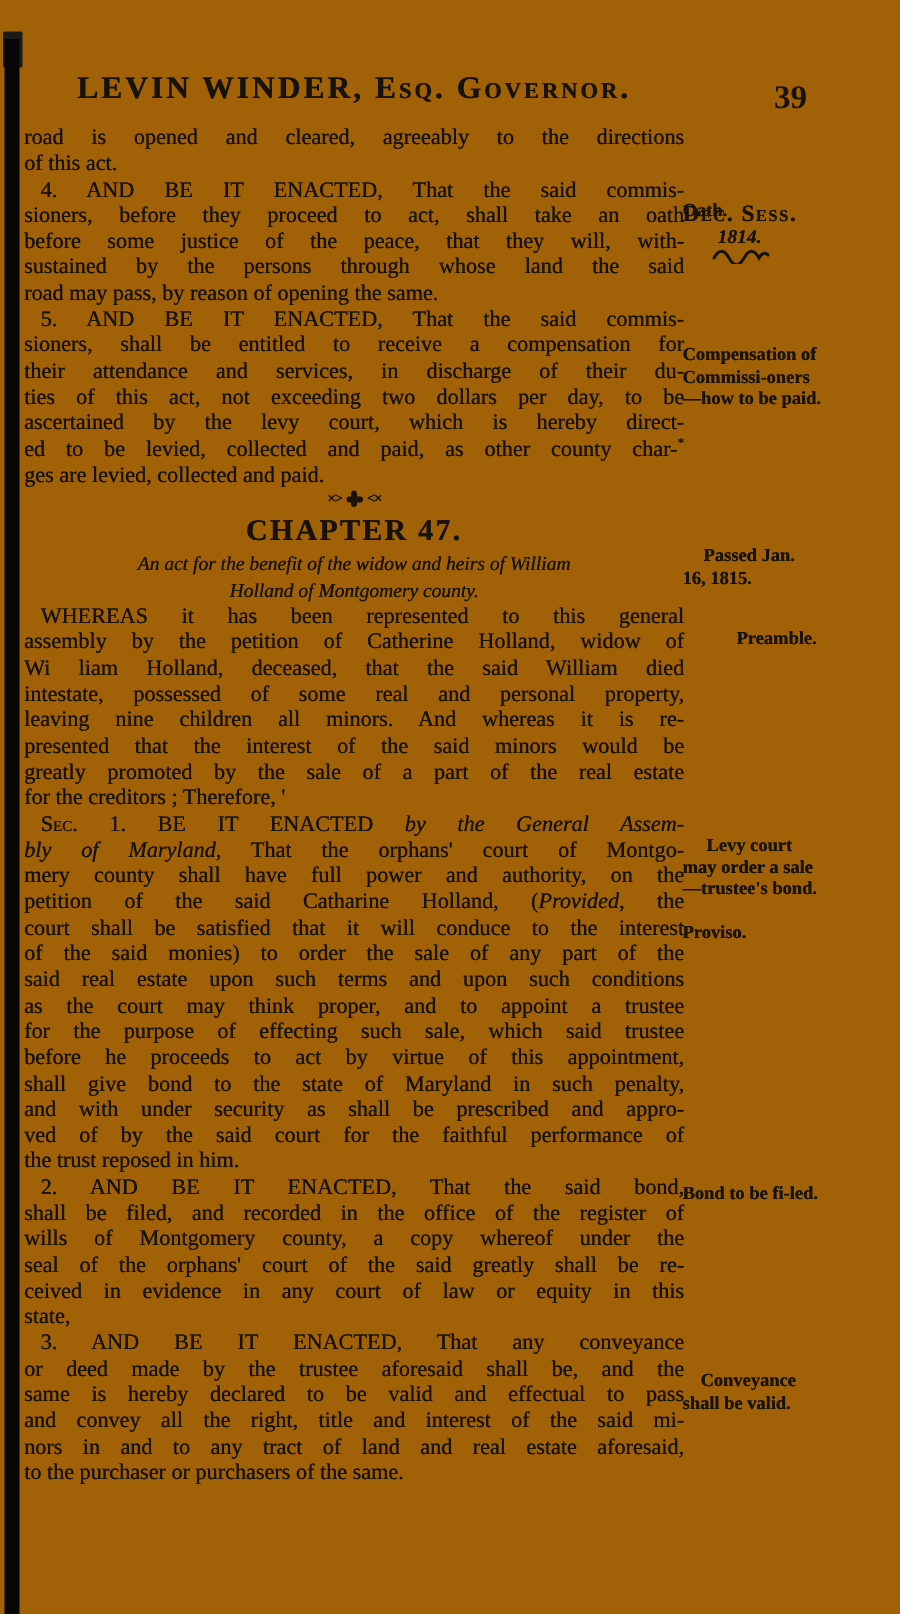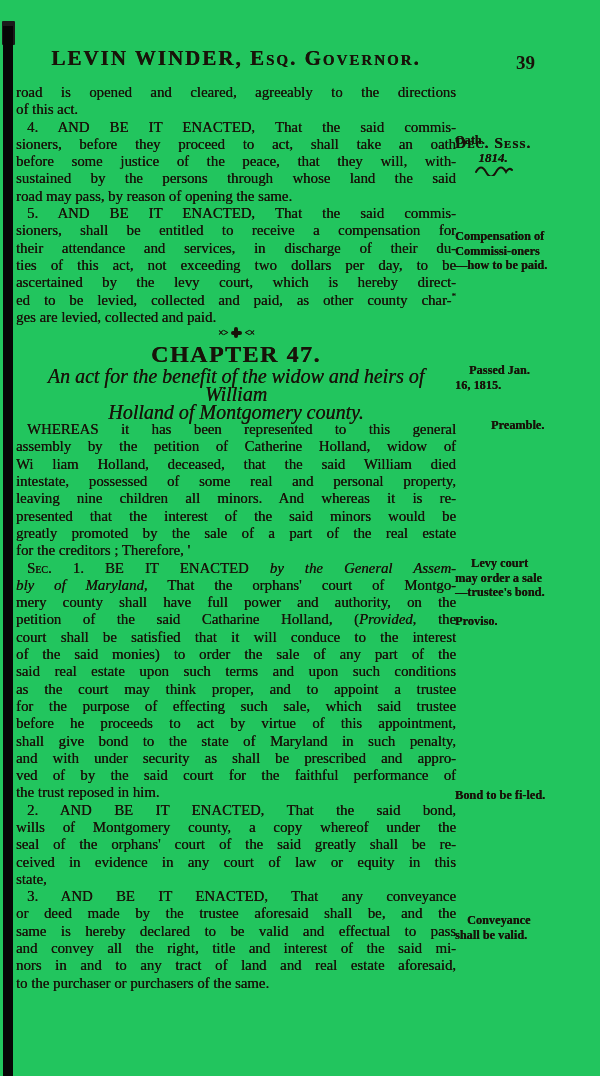--- a/index.html
+++ b/index.html
@@ -1,55 +1,55 @@
 <!DOCTYPE html>
 <html><head>
 <meta charset="utf-8">
 <style>
   html,body{margin:0;padding:0;background:#e9e7e1;}
   .page{
     position:relative;width:600px;height:1076px;margin:0 auto;
-    background:#22c55e;overflow:hidden;
+    background:#a16207;overflow:hidden;
     font-family:"Liberation Serif", serif;color:#181309;
   }
   
   .scan-bar{position:absolute;left:3px;top:26px;width:10px;height:1050px;background:#060606;}
   .scan-bar-cap{position:absolute;left:2px;top:21px;width:13px;height:24px;background:#1b1b1b;border-radius:1px;}
 
   .running-head{
     position:absolute;left:16px;top:46px;width:440px;text-align:center;
     font-variant:small-caps;font-weight:600;font-size:21px;letter-spacing:2px;
     text-shadow:0.3px 0 0 currentColor;
   }
-  .page-number{position:absolute;left:516px;top:52px;font-size:19px;font-weight:600;}
+  .page-number{position:absolute;left:516px;top:52px;font-size:22px;font-weight:600;}
 
   .text-column{
     position:absolute;left:16px;top:84px;width:440px;
     font-size:14.8px;line-height:17.3px;
     text-shadow:0.25px 0 0 currentColor;
   }
   .line{text-align:justify;text-align-last:justify;}
   .line.last{text-align-last:left;font-family:Liberation Serif, serif;}
   .block.body .line.first{text-indent:11px;}
 
   .block.ornament{
     display:flex;justify-content:center;align-items:center;gap:3px;
     height:13px;font-size:10px;font-weight:bold;letter-spacing:-1px;
   }
   .q{position:relative;width:11px;height:11px;display:inline-block;}
   .q::before{content:"";position:absolute;left:3.6px;top:0;width:3.8px;height:11px;background:#181309;border-radius:2px;}
   .q::after{content:"";position:absolute;top:3.6px;left:0;height:3.8px;width:11px;background:#181309;border-radius:2px;}
 
   .block.chapter .line{
     text-align:left;text-align-last:center;
-    font-size:24px;line-height:26px;letter-spacing:1.5px;font-weight:600;padding-top:2px;
+    font-size:20px;line-height:26px;letter-spacing:1.5px;font-weight:600;padding-top:2px;
   }
   .block.act-title .line{
     text-align:center;text-align-last:center;font-style:italic;
-    font-size:20px;line-height:18px;
+    font-size:13px;line-height:18px;
   }
   .it{font-style:italic;}
   .sc{font-variant:small-caps;}
   .sup{vertical-align:super;font-size:9px;line-height:0;}
 
   
   .mn{
     position:absolute;left:455px;width:100px;
     font-size:12.3px;line-height:14.6px;font-weight:bold;
     text-shadow:0.2px 0 0 currentColor;
@@ -133,20 +133,21 @@
         <div class="line">as the court may think proper, and to appoint a trustee</div>
         <div class="line">for the purpose of effecting such sale, which said trustee</div>
         <div class="line">before he proceeds to act by virtue of this appointment,</div>
         <div class="line">shall give bond to the state of Maryland in such penalty,</div>
         <div class="line">and with under security as shall be prescribed and appro-</div>
         <div class="line">ved of by the said court for the faithful performance of</div>
         <div class="line last">the trust reposed in him.</div>
       </div>
       <div class="block body">
         <div class="line first">2. AND BE IT ENACTED, That the said bond,</div>
+        <div class="line">shall be filed, and recorded in the office of the register of</div>
         <div class="line">wills of Montgomery county, a copy whereof under the</div>
         <div class="line">seal of the orphans' court of the said greatly shall be re-</div>
         <div class="line">ceived in evidence in any court of law or equity in this</div>
         <div class="line last">state,</div>
       </div>
       <div class="block body">
         <div class="line first">3. AND BE IT ENACTED, That any conveyance</div>
         <div class="line">or deed made by the trustee aforesaid shall be, and the</div>
         <div class="line">same is hereby declared to be valid and effectual to pass</div>
         <div class="line">and convey all the right, title and interest of the said mi-</div>

